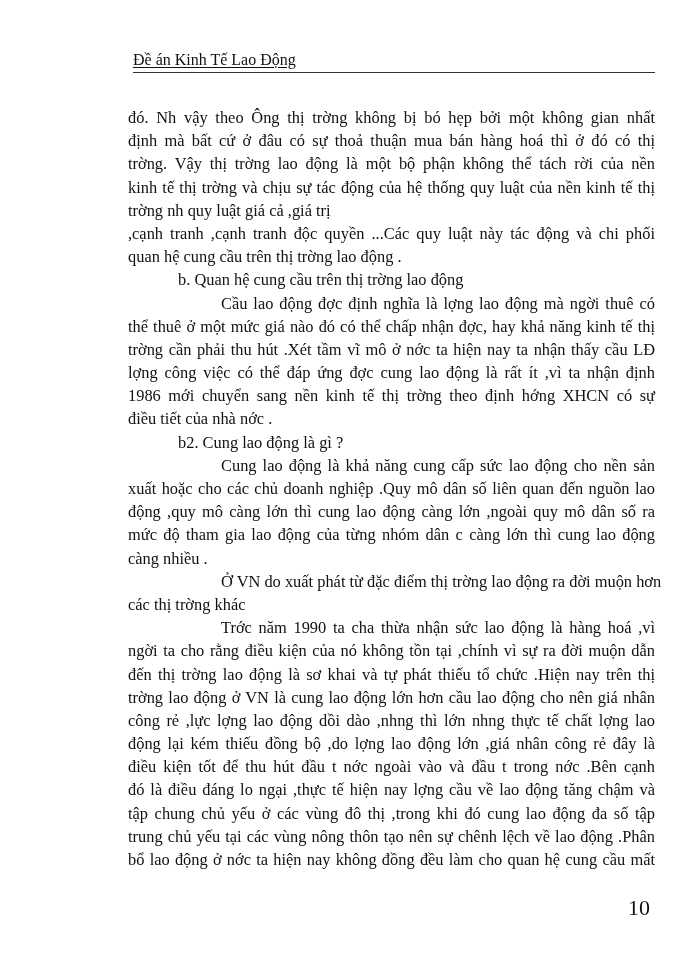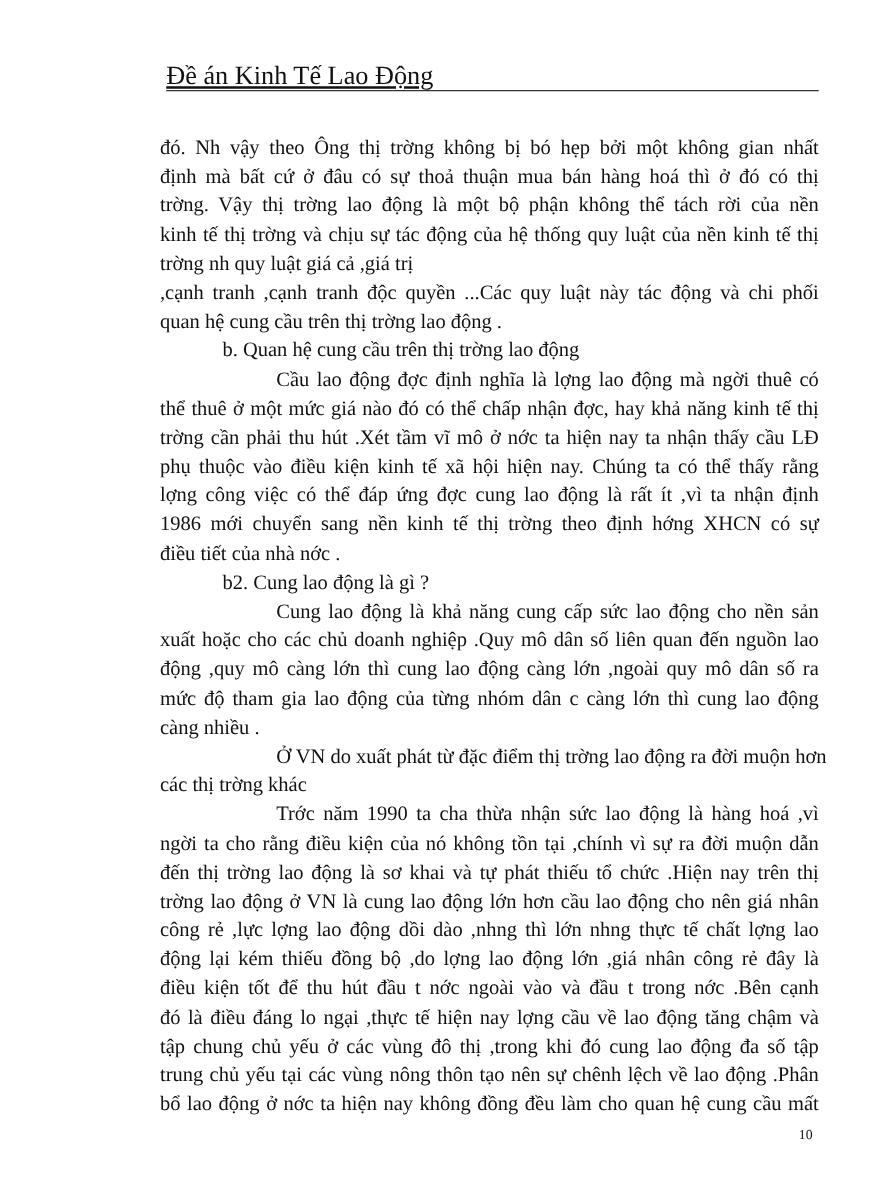--- a/index.html
+++ b/index.html
@@ -21,21 +21,21 @@
       width: 700px; height: 960px;
       background: #ffffff;
     }
     .header {
       position: absolute;
       left: 133px;
       top: 50px;
       width: 522px;
       height: 22px;
       border-bottom: 1px solid #333333;
-      font-size: 21px;
+      font-size: 16px;
       line-height: 20px;
       white-space: nowrap;
     }
     .header-title {
       text-decoration: underline;
       text-underline-offset: 2px;
     }
     .body-text {
       position: absolute;
       left: 128px;
@@ -55,21 +55,21 @@
       text-align-last: left;
     }
     .ind-b  { padding-left: 50px; }
     .ind-b1 { padding-left: 88px; }
     .ind-p  { padding-left: 93px; }
     .ind-b2 { padding-left: 50px; }
     .page-number {
       position: absolute;
       right: 50px;
       top: 898px;
-      font-size: 11px;
+      font-size: 22px;
       line-height: 20px;
     }
   </style>
 </head>
 <body>
 
 <div class="page">
 
   <div class="header">
     <span class="header-title">Đề án Kinh Tế Lao Động</span>
@@ -80,21 +80,20 @@
     <span class="line">định mà bất cứ ở đâu có sự thoả thuận mua bán hàng hoá thì ở đó có thị</span>
     <span class="line">trờng.  Vậy thị trờng   lao động là một bộ phận không thể tách rời  của nền</span>
     <span class="line">kinh tế thị trờng   và chịu sự tác động của hệ thống quy luật của nền kinh tế thị</span>
     <span class="line last">trờng   nh   quy luật giá cả ,giá trị</span>
     <span class="line">,cạnh tranh ,cạnh tranh độc quyền ...Các quy luật này tác động và chi phối</span>
     <span class="line last">quan hệ cung cầu trên thị trờng   lao động .</span>
     <span class="line last ind-b">b. Quan hệ cung cầu trên thị trờng   lao động</span>
     <span class="line ind-p">Cầu lao động đợc   định nghĩa là lợng   lao động mà ngời   thuê có</span>
     <span class="line">thể thuê ở một mức giá nào đó có thể chấp nhận đợc,   hay khả năng kinh tế thị</span>
     <span class="line">trờng   cần phải thu hút .Xét tầm vĩ mô ở nớc   ta hiện nay ta nhận thấy cầu LĐ</span>
-    <span class="line">phụ thuộc vào điều kiện kinh tế xã hội hiện nay. Chúng ta có thể thấy rằng</span>
     <span class="line">lợng   công việc có thể đáp ứng đợc   cung lao động là rất ít ,vì ta nhận định</span>
     <span class="line">1986 mới chuyển sang nền kinh tế thị trờng   theo định hớng   XHCN có sự</span>
     <span class="line last">điều tiết của nhà nớc   .</span>
     <span class="line last ind-b2">b2. Cung lao động là gì ?</span>
     <span class="line ind-p">Cung lao động là khả năng cung cấp sức lao động cho nền sản</span>
     <span class="line">xuất hoặc cho các chủ doanh nghiệp .Quy mô dân số liên quan đến nguồn lao</span>
     <span class="line">động ,quy mô càng lớn thì cung lao động càng lớn ,ngoài quy mô dân số ra</span>
     <span class="line">mức độ tham gia lao động của từng nhóm dân c   càng lớn thì cung lao động</span>
     <span class="line last">càng nhiều .</span>
     <span class="line ind-p">Ở VN do xuất phát từ đặc điểm thị trờng   lao động ra đời muộn hơn</span>

